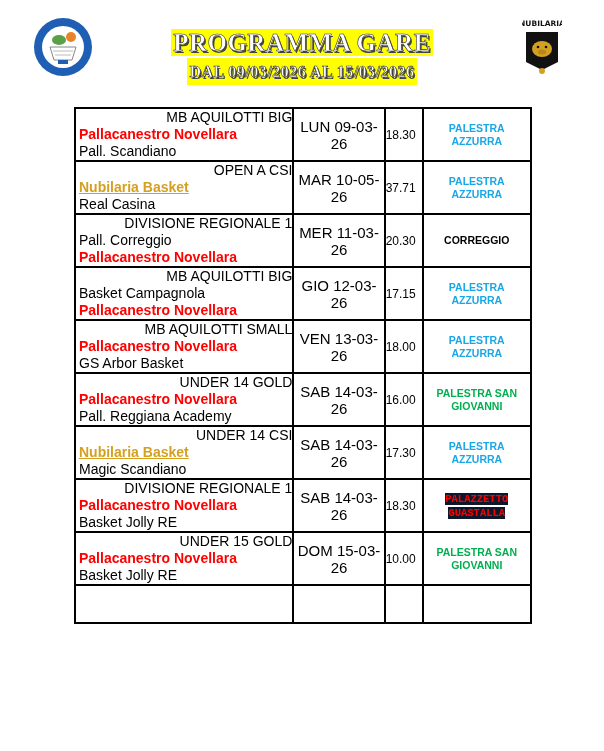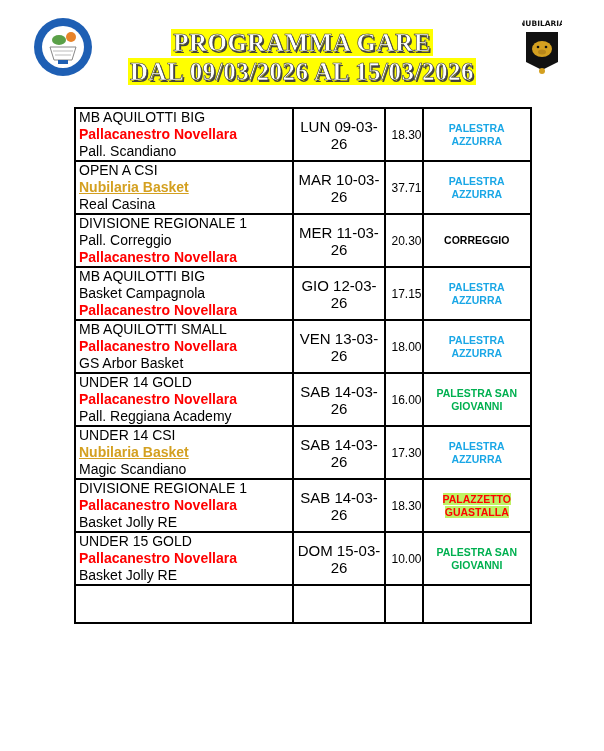--- a/index.html
+++ b/index.html
@@ -15,51 +15,51 @@
       font-family: "Liberation Serif", serif;
       font-weight: bold;
       color: #ffffff;
       -webkit-text-stroke: 0.6px #333333;
       text-shadow: 1.5px 1.5px 0 #444444;
       letter-spacing: 0.5px;
       line-height: 27px;
       padding: 0 2px;
     }
     .title-line.l1 { font-size: 25px; }
-    .title-line.l2 { font-size: 25px; margin-top: 1px; }
+    .title-line.l2 { font-size: 16px; margin-top: 1px; }
     .title-row { display: block; height: 28px; }
 
     table.schedule {
       position: absolute; left: 74px; top: 107px;
       border-collapse: collapse;
       width: 458px;
     }
     table.schedule td {
       border: 2px solid #000000;
       padding: 0;
       vertical-align: middle;
       height: 51px;
     }
     table.schedule tr.empty td { height: 36px; }
     td.c-team { width: 214px; padding-left: 3px !important; font-size: 14px; line-height: 17px; color: #000; }
     td.c-date { width: 90px; text-align: center; font-size: 15px; color: #000; }
-    td.c-time { width: 36px; text-align: right; font-size: 12px; color: #000; }
+    td.c-time { width: 36px; text-align: left; font-size: 12px; color: #000; }
     td.c-venue { width: 107px; text-align: center; font-size: 10.5px; font-weight: bold; line-height: 13px; margin-left: 44px; }
 
     .line { display: block; white-space: nowrap; }
-    .cat { font-weight: normal; }
+    .cat { font-weight: normal; text-align: right; }
     .team-red { color: #ff0000; font-weight: bold; }
     .team-gold { color: #d4a020; font-weight: bold; text-decoration: underline; }
     .team-plain { color: #000; }
 
     .venue-blue { color: #1aa7e6; }
     .venue-green { color: #00b050; }
     .venue-black { color: #000000; font-weight: normal; }
     .venue-red-hl { color: #ff0000; font-weight: normal; }
-    .venue-red-hl span.hl { background: #bef264; }
+    .venue-red-hl span.hl { background: #0f172a; font-family: Liberation Mono, monospace; }
   </style>
 </head>
 <body>
 
 <div class="logo-left">
   <svg width="62" height="62" viewBox="0 0 62 62">
     <circle cx="31" cy="31" r="29" fill="#1e5fb4"></circle>
     <circle cx="31" cy="31" r="21" fill="#ffffff"></circle>
     <circle cx="39" cy="21" r="5" fill="#e8832a"></circle>
     <ellipse cx="27" cy="24" rx="7" ry="5" fill="#5aa048"></ellipse>
@@ -96,21 +96,21 @@
       <td class="c-date">LUN 09-03-26</td>
       <td class="c-time">18.30</td>
       <td class="c-venue venue-blue"><span>PALESTRA</span><br><span>AZZURRA</span></td>
     </tr>
       <tr>
       <td class="c-team">
         <span class="line cat">OPEN A CSI</span>
         <span class="line team-gold">Nubilaria Basket</span>
         <span class="line team-plain">Real Casina</span>
       </td>
-      <td class="c-date">MAR 10-03-26</td>
+      <td class="c-date">MAR 10-05-26</td>
       <td class="c-time">37.71</td>
       <td class="c-venue venue-blue"><span>PALESTRA</span><br><span>AZZURRA</span></td>
     </tr>
       <tr>
       <td class="c-team">
         <span class="line cat">DIVISIONE REGIONALE 1</span>
         <span class="line team-plain">Pall. Correggio</span>
         <span class="line team-red">Pallacanestro Novellara</span>
       </td>
       <td class="c-date">MER 11-03-26</td>

